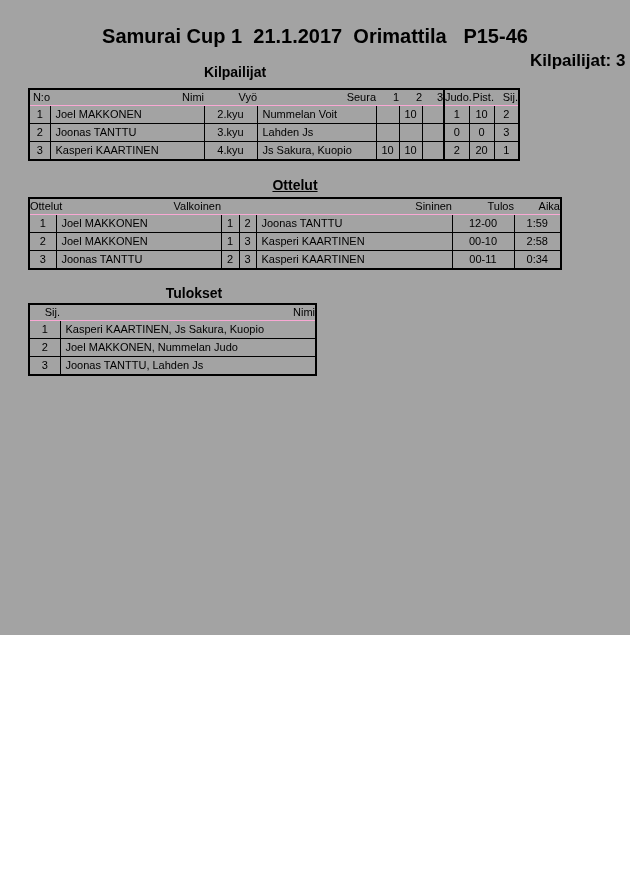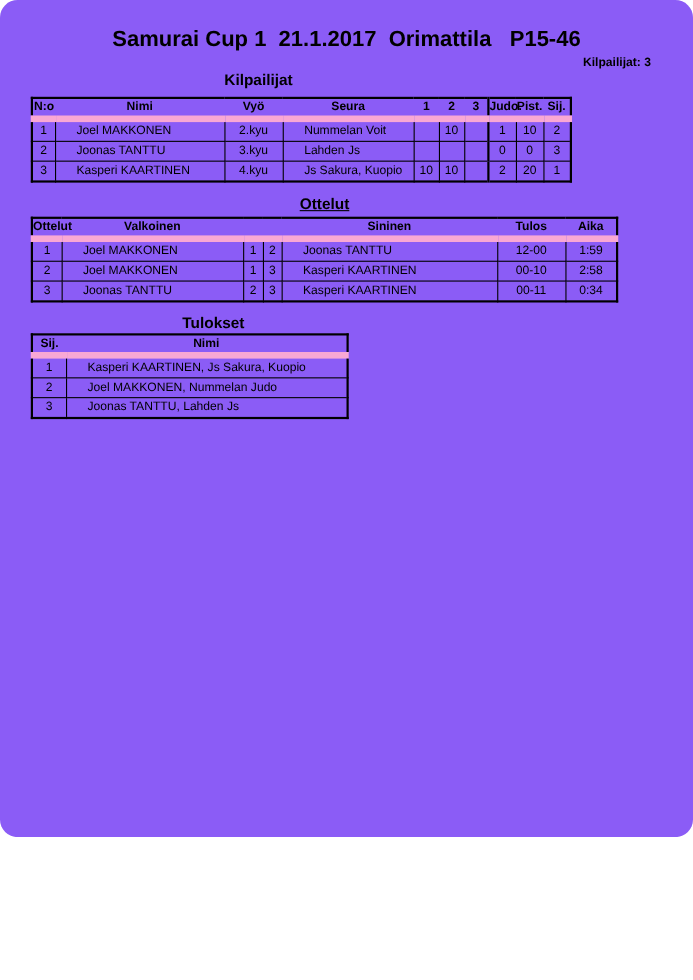--- a/index.html
+++ b/index.html
@@ -1,40 +1,39 @@
 <!DOCTYPE html>
 <html><head>
 <meta charset="utf-8">
 <style>
   html, body { margin: 0; padding: 0; background: #ffffff; }
   .page {
     position: relative;
     width: 630px;
-    height: 761px;
-    background: #8b5cf6;
+    height: 635px;
+    background: #a3a3a3;
     color: #000000;
     font-family: "Liberation Sans", sans-serif;
     overflow: hidden;
-    border-radius: 16px;
   }
   .main-title {
     position: absolute;
     top: 25px;
     left: 0;
     width: 100%;
     text-align: center;
     font-size: 20px;
     font-weight: bold;
     white-space: pre;
   }
   .participants-count {
     position: absolute;
     top: 51px;
     left: 530px;
-    font-size: 11px;
+    font-size: 17px;
     font-weight: bold;
     white-space: nowrap;
   }
   .section-title {
     position: absolute;
     font-size: 14px;
     font-weight: bold;
     transform: translateX(-50%);
     white-space: nowrap;
     text-align: right;
@@ -51,31 +50,31 @@
   }
   .tbl th, .tbl td {
     font-size: 11px;
     line-height: 13px;
     padding: 0;
     white-space: nowrap;
     vertical-align: middle;
     overflow: visible;
   }
   .tbl th {
-    font-weight: bold;
+    font-weight: normal;
     height: 15px;
-    text-align: center;
+    text-align: right;
     border: none;
-    border-bottom: 6px solid #f9a8d4;
+    border-bottom: 1px solid #f9a8d4;
   }
   .tbl td {
     height: 17px;
     border: 1px solid #000000;
   }
-  .tbl td.lft { text-align: left; padding-left: 19px; padding-right: 2px; }
+  .tbl td.lft { text-align: left; padding-left: 5px; padding-right: 2px; }
   .tbl td.ctr { text-align: center; }
   .thick-left { border-left: 2px solid #000000 !important; }
 
   #tbl-kilpailijat { left: 28px; top: 88px;  width: 492px; }
   #tbl-ottelut     { left: 28px; top: 197px; width: 534px; }
   #tbl-tulokset    { left: 28px; top: 303px; width: 289px; }
 </style>
 </head>
 <body>
 

